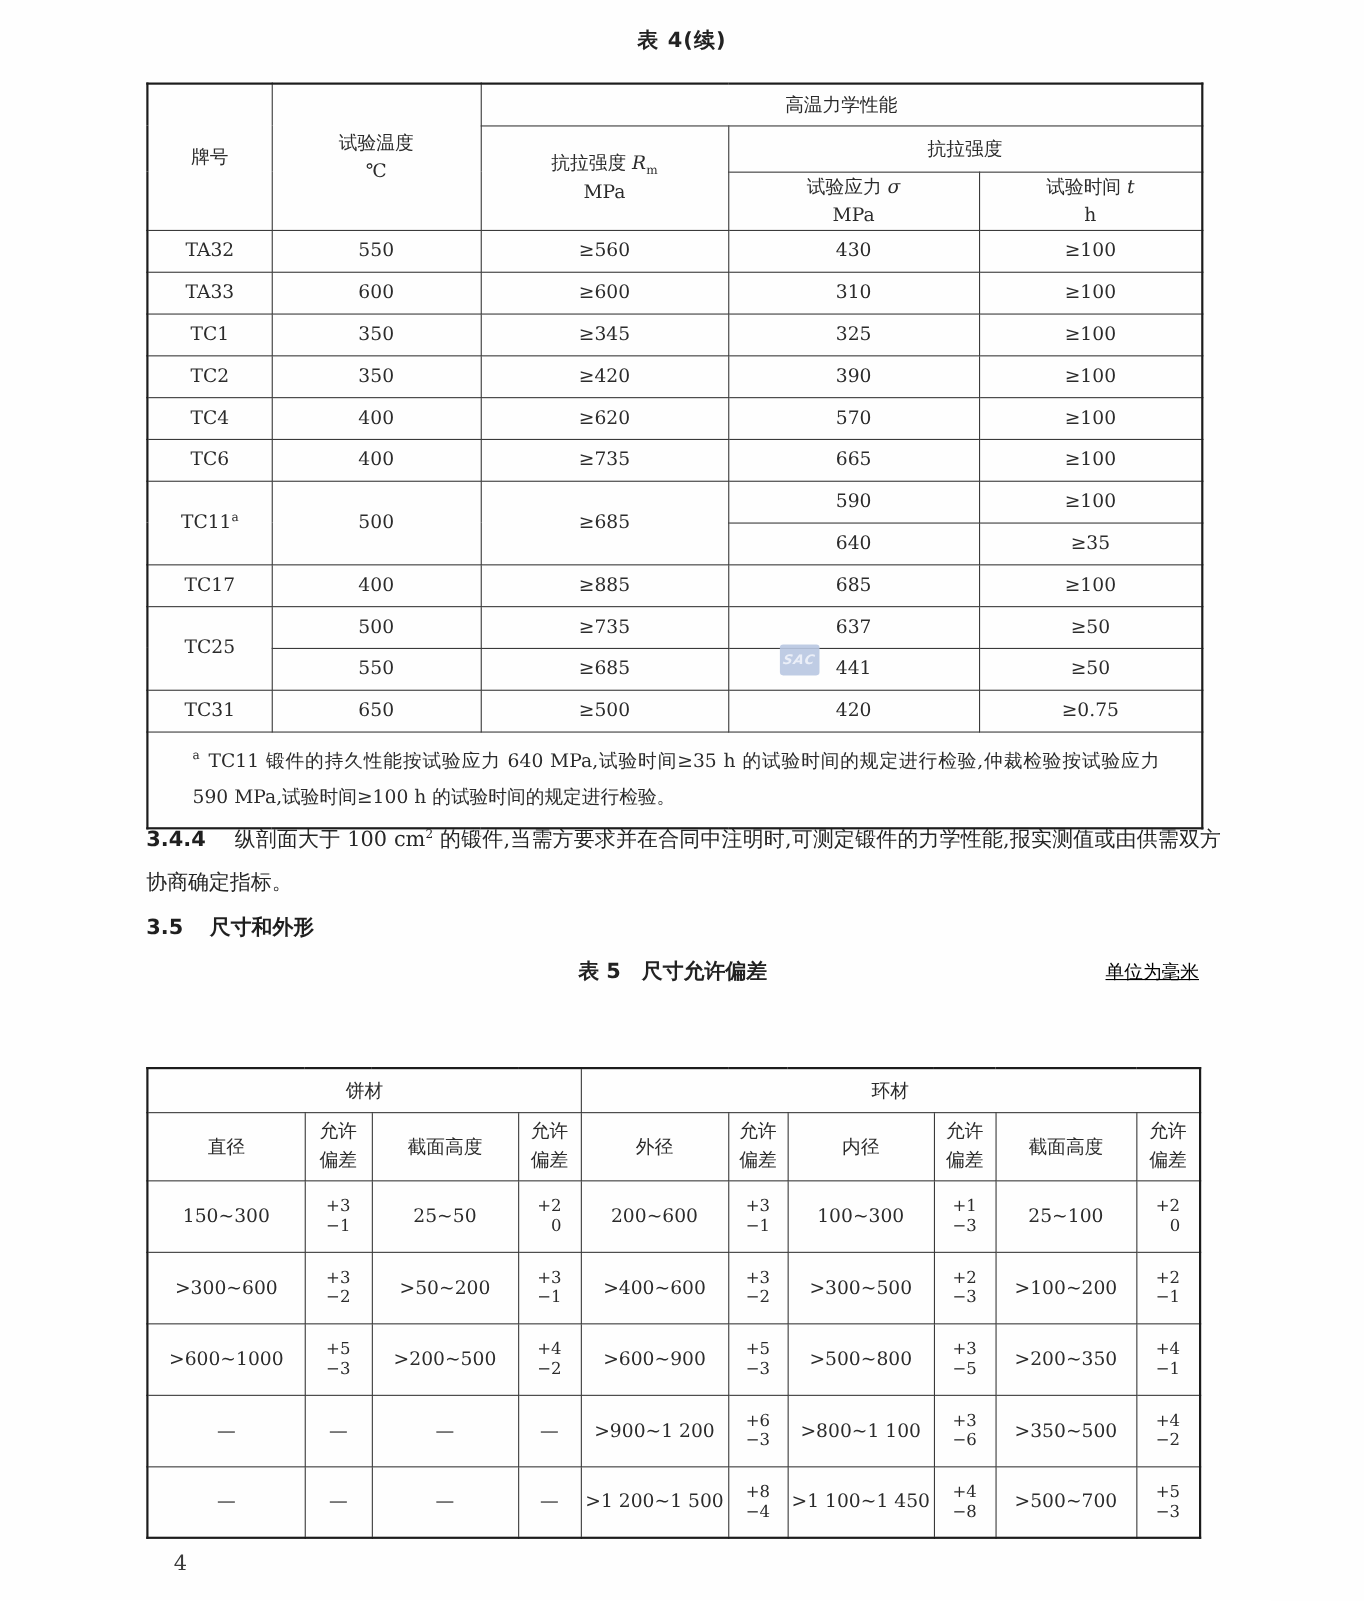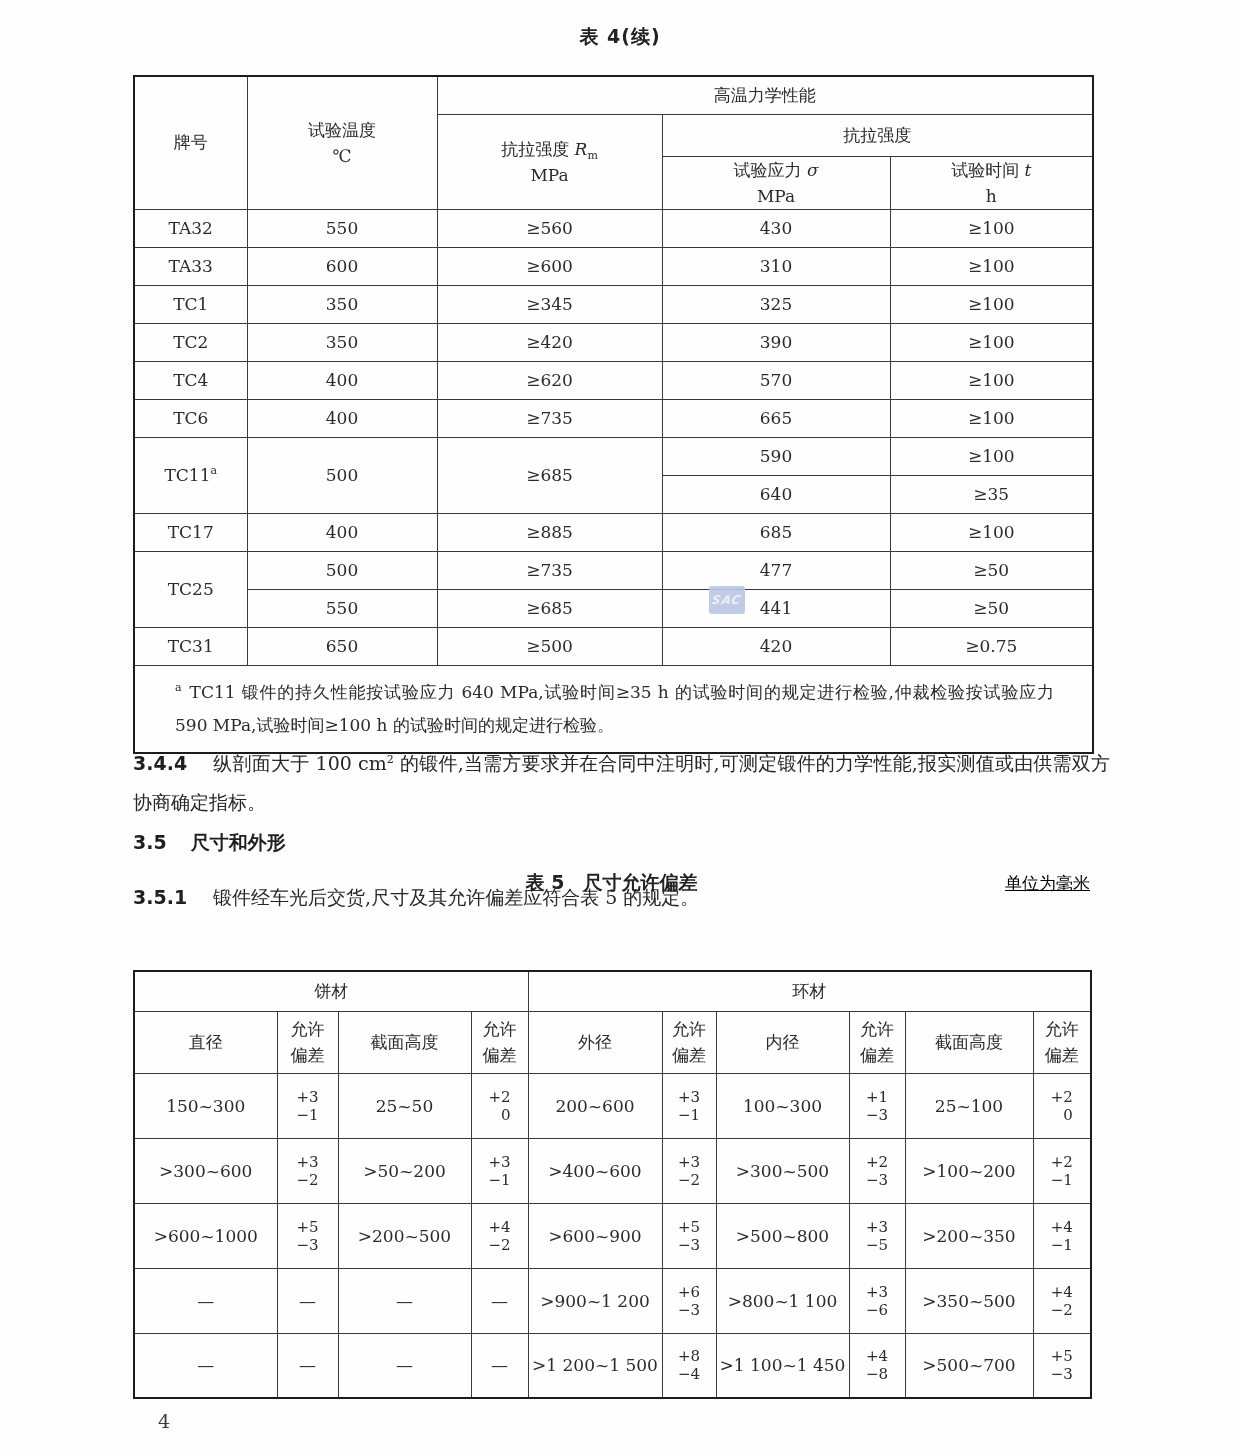--- a/index.html
+++ b/index.html
@@ -186,21 +186,21 @@
         <td>TC17</td>
         <td>400</td>
         <td>≥885</td>
         <td>685</td>
         <td>≥100</td>
       </tr>
       <tr>
         <td rowspan="2">TC25</td>
         <td>500</td>
         <td>≥735</td>
-        <td>477</td>
+        <td>637</td>
         <td>≥50</td>
       </tr>
       <tr>
         <td>550</td>
         <td>≥685</td>
         <td>441</td>
         <td>≥50</td>
       </tr>
       <tr>
         <td>TC31</td>
@@ -218,23 +218,20 @@
   </table>
 
   <p class="para" id="para-344">
     <span class="num">3.4.4</span><span>纵剖面大于 100 cm</span><sup class="sup">2</sup><span> 的锻件,当需方要求并在合同中注明时,可测定锻件的力学性能,报实测值或由供需双方协商确定指标。</span>
   </p>
 
   <h3 class="heading" id="sec-35">
     <span class="num">3.5</span><span>尺寸和外形</span>
   </h3>
 
-  <p class="para" id="para-351">
-    <span class="num">3.5.1</span><span>锻件经车光后交货,尺寸及其允许偏差应符合表 5 的规定。</span>
-  </p>
 
   <div class="t5-caption-row">
     <span class="t5-caption">表 5　尺寸允许偏差</span>
     <span class="t5-unit">单位为毫米</span>
   </div>
 
   <table class="t5">
     <colgroup>
       <col style="width:143px">
         <col style="width:61px">

